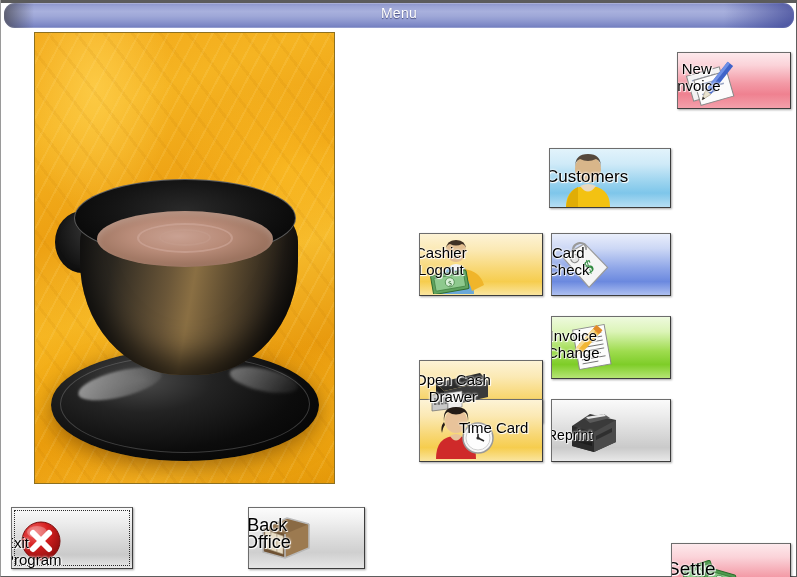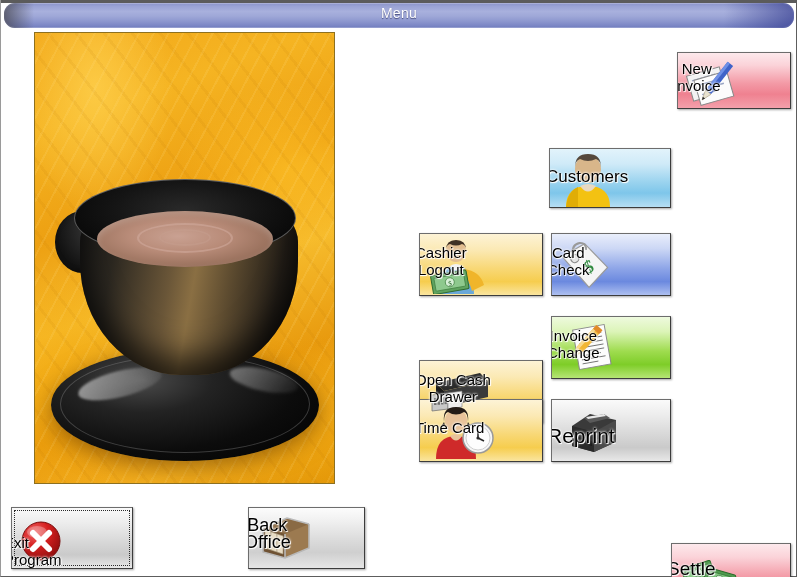--- a/index.html
+++ b/index.html
@@ -271,21 +271,21 @@
 
   .focused { outline: 1px dotted #2a2a2a; outline-offset: -4px; }
 
   
   #btn-new-invoice   { left: 676px; top: 52px;  width: 114px; height: 57px; }
   #btn-customers     { left: 548px; top: 148px; width: 122px; height: 60px; }
   #btn-cashier-logout{ left: 418px; top: 233px; width: 124px; height: 63px; }
   #btn-price-check   { left: 550px; top: 233px; width: 120px; height: 63px; }
   #btn-open-drawer   { left: 418px; top: 316px; width: 124px; height: 63px; margin-top: 44px; }
   #btn-invoice-change{ left: 550px; top: 316px; width: 120px; height: 63px; align-items: center; }
-  #btn-time-card     { left: 418px; top: 399px; width: 124px; height: 63px; }
+  #btn-time-card     { left: 418px; top: 399px; width: 124px; height: 63px; padding-left: 44px; }
   #btn-reprint       { left: 550px; top: 399px; width: 120px; height: 63px; }
   #btn-exit-program  { left: 10px;  top: 507px; width: 122px; height: 62px; }
   #btn-back-office   { left: 247px; top: 507px; width: 117px; height: 62px; }
   #btn-settle        { left: 670px; top: 507px; width: 120px; height: 62px; margin-top: 36px; }
   .label-right-mid {
     position: absolute;
     right: 6px;
     top: 50%;
     transform: translateY(-50%);
     z-index: 3;
@@ -470,21 +470,21 @@
       <svg width="56" height="48" viewBox="0 0 56 48">
         <polygon points="6,20 24,8 50,14 50,36 28,46 6,40" fill="#3a3a3a"></polygon>
         <polygon points="6,20 28,26 28,46 6,40" fill="#2a2a2a"></polygon>
         <polygon points="28,26 50,14 50,36 28,46" fill="#4a4a4a"></polygon>
         <polygon points="18,12 38,8 44,12 24,17" fill="#5a5a5a"></polygon>
         <polygon points="20,11 38,8 40,10 22,13" fill="#e8e8e8"></polygon>
         <polygon points="8,30 26,35 26,40 8,35" fill="#1c1c1c"></polygon>
         <polygon points="30,30 46,22 46,26 30,34" fill="#2f2f2f"></polygon>
       </svg>
     </span>
-    <span class="btn-label label-bottom-right" style="font-size:21px; bottom:4px;margin-top:17px;">Reprint</span>
+    <span class="btn-label label-bottom-right" style="font-size:14px; bottom:4px;margin-top:17px;">Reprint</span>
   </div>
 
   <div class="pos-btn skin-gray focused" id="btn-exit-program">
     <span class="btn-icon" style="left:8px; top:12px;">
       <svg width="42" height="42" viewBox="0 0 42 42">
         <defs>
           <radialGradient id="redball" cx="35%" cy="28%" r="78%">
             <stop offset="0%" stop-color="#f06a6a"></stop>
             <stop offset="45%" stop-color="#d62020"></stop>
             <stop offset="100%" stop-color="#8e0d0d"></stop>

